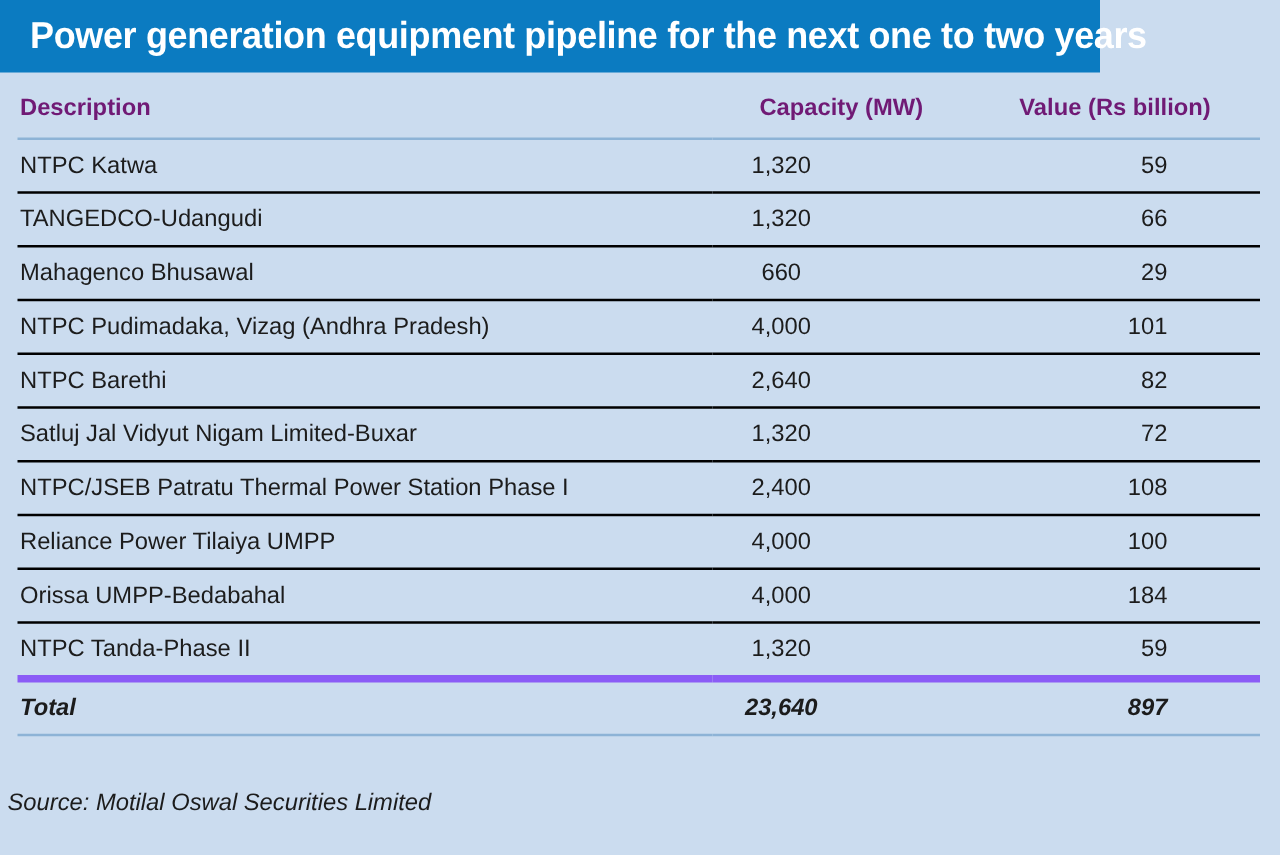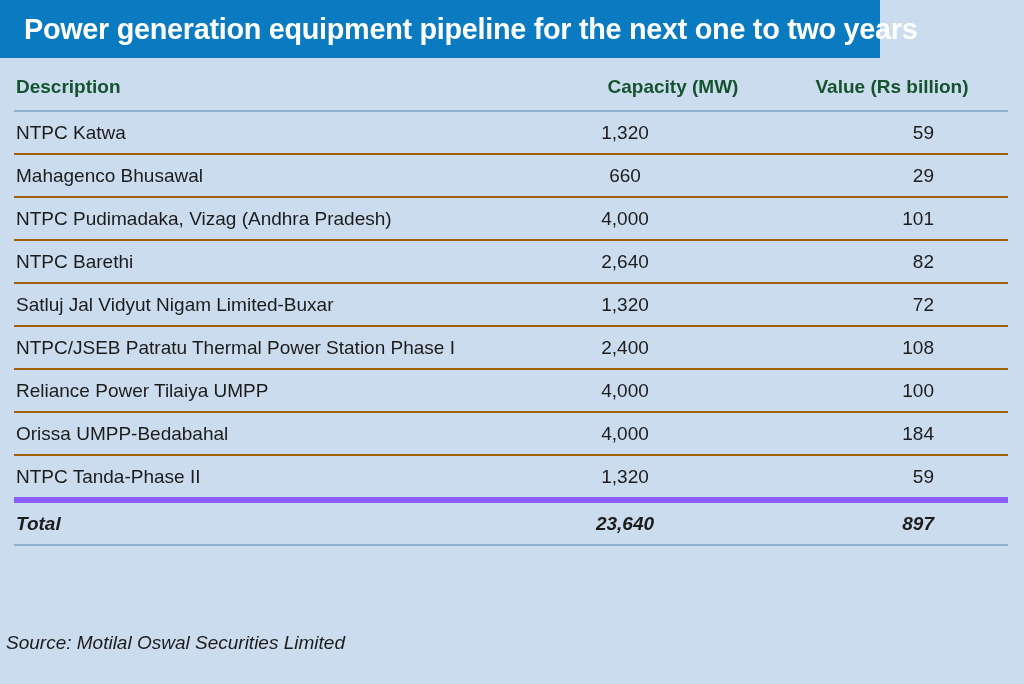--- a/index.html
+++ b/index.html
@@ -57,35 +57,35 @@
     table-layout: fixed;
     font-family: "Liberation Sans", sans-serif;
   }
   table.pipeline col.c-desc { width: 556px; }
   table.pipeline col.c-cap  { width: 210px; }
   table.pipeline col.c-val  { width: 228px; }
 
   thead th {
     font-size: 19px;
     font-weight: bold;
-    color: #14532d;
+    color: #701a75;
     padding: 8px 0 12px 0;
     border-bottom: 2px solid #8db3d6;
     vertical-align: bottom;
   }
   th.h-desc { text-align: left; padding-left: 2px; }
   th.h-cap  { text-align: center; padding-right: 4px;}
   th.h-val  { text-align: center; padding-right: 4px;}
 
   tbody td {
     font-size: 19px;
     color: #1c1c1c;
     height: 41px;
     padding: 0;
-    border-bottom: 2px solid #a16207;
+    border-bottom: 2px solid #000000;
     vertical-align: middle;
   }
   td.t-desc { text-align: left; padding-left: 2px; }
   td.t-cap  { text-align: center; padding-right: 100px; }
   td.t-val  { text-align: right; padding-right: 74px; }
 
   tr.total-row td {
     font-weight: bold;
     border-bottom: 2px solid #8db3d6;
     border-top: 6px solid #8b5cf6;
@@ -127,20 +127,25 @@
           <th class="h-val">Value (Rs billion)</th>
         </tr>
       </thead>
       <tbody>
         <tr>
           <td class="t-desc">NTPC Katwa</td>
           <td class="t-cap">1,320</td>
           <td class="t-val">59</td>
         </tr>
         <tr>
+          <td class="t-desc">TANGEDCO-Udangudi</td>
+          <td class="t-cap">1,320</td>
+          <td class="t-val">66</td>
+        </tr>
+        <tr>
           <td class="t-desc">Mahagenco Bhusawal</td>
           <td class="t-cap">660</td>
           <td class="t-val">29</td>
         </tr>
         <tr>
           <td class="t-desc">NTPC Pudimadaka, Vizag (Andhra Pradesh)</td>
           <td class="t-cap">4,000</td>
           <td class="t-val">101</td>
         </tr>
         <tr>

